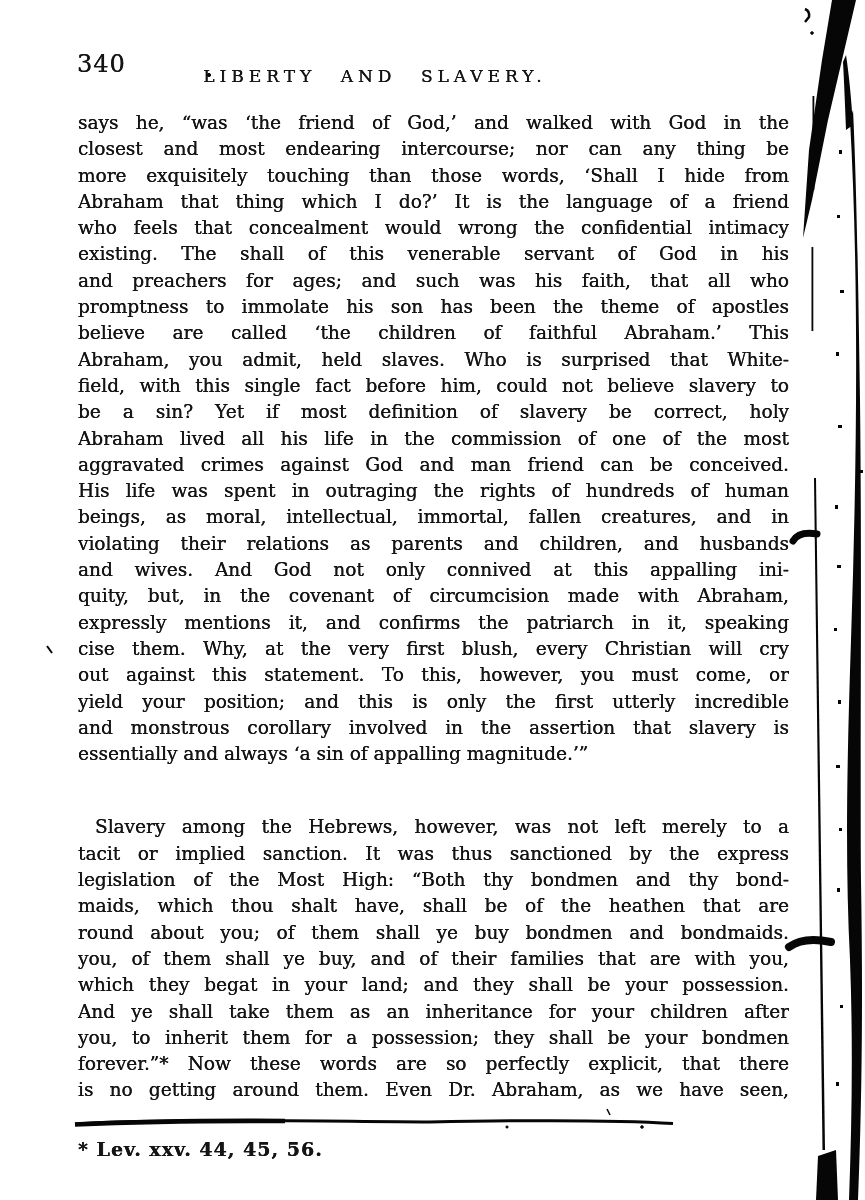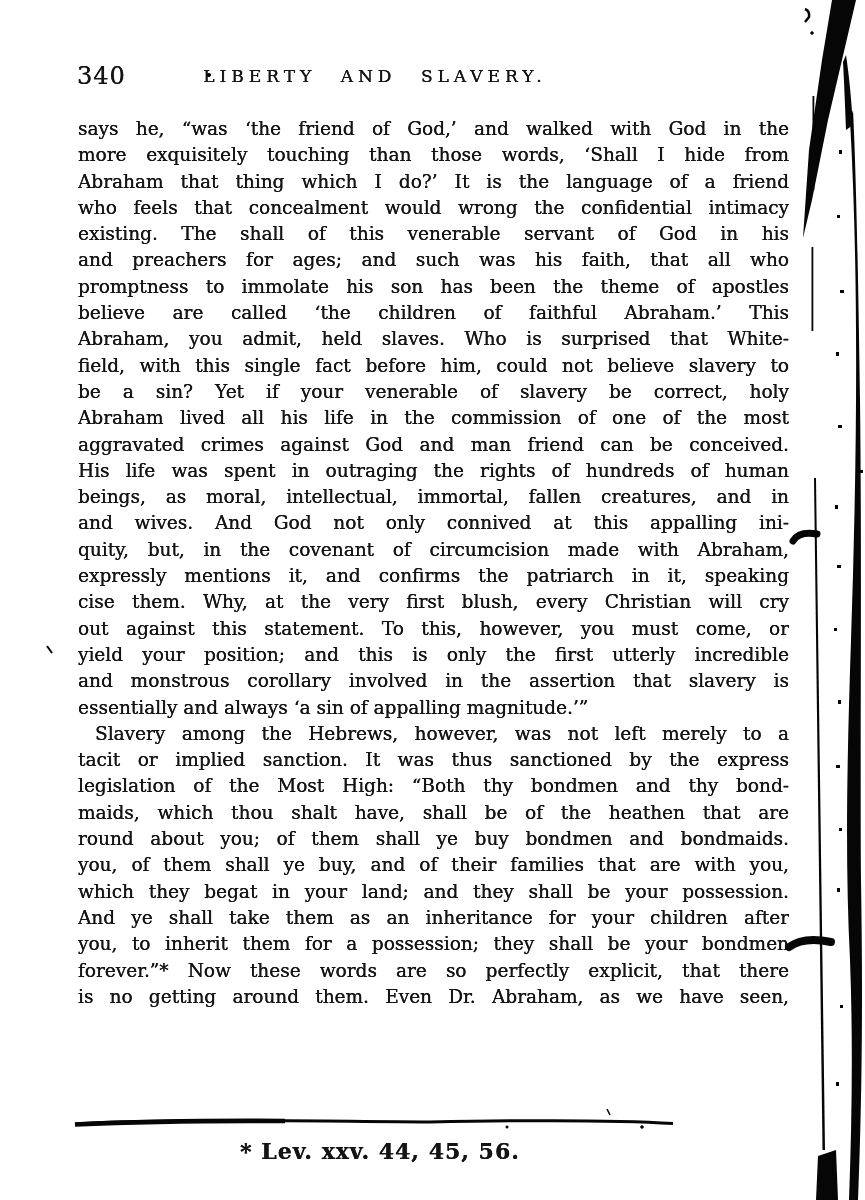--- a/index.html
+++ b/index.html
@@ -8,79 +8,80 @@
     background: #ffffff;
     position: relative;
     overflow: hidden;
     font-family: "DejaVu Serif", "Liberation Serif", serif;
     color: #141414;
   }
   .page { position: absolute; inset: 0; }
   .ink { text-shadow: 0 0 0.6px rgba(0,0,0,0.85), 0.35px 0.35px 0 rgba(0,0,0,0.35); }
 
   .page-number {
-    position: absolute; left: 77px; top: 62px;
+    position: absolute; left: 77px; top: 50px;
     font-size: 24px; letter-spacing: 1px;
   }
   .running-head {
     position: absolute; left: 0; top: 66px; width: 750px;
     text-align: center;
     font-size: 17px; letter-spacing: 5px; word-spacing: 14px;
   }
 
   .body-text {
-    position: absolute; left: 78px; top: 116px; width: 711px;
+    position: absolute; left: 78px; top: 110px; width: 711px;
   }
   .line {
     height: 26.3px; line-height: 26.3px;
     font-size: 18.5px;
     text-align: justify;
     text-align-last: justify;
     overflow: hidden;
     white-space: nowrap;
   }
   .line.flush { text-align-last: left; }
-  .line.indent { text-indent: 17px; }
+  .line.indent { text-indent: 17px; margin-top: 47px; }
 
   .footnote {
     position: absolute; left: 78px; top: 1138px; width: 604px;
-    text-align: center;
-    font-size: 22px; font-weight: bold; letter-spacing: 1px;
+    font-size: 19px; font-weight: bold; letter-spacing: 1px;
   }
 
   svg.artifacts {
     position: absolute; inset: 0;
     pointer-events: none;
   }
 </style>
 </head>
 <body>
 
 <div class="page">
 
   <div class="page-number ink">340</div>
 
   <div class="running-head ink">LIBERTY AND SLAVERY.</div>
 
   <div class="body-text">
       <div class="line ink">says he, “was ‘the friend of God,’ and walked with God in the</div>
+      <div class="line ink">closest and most endearing intercourse; nor can any thing be</div>
       <div class="line ink">more exquisitely touching than those words, ‘Shall I hide from</div>
       <div class="line ink">Abraham that thing which I do?’  It is the language of a friend</div>
       <div class="line ink">who feels that concealment would wrong the confidential intimacy</div>
       <div class="line ink">existing.  The shall of this venerable servant of God in his</div>
       <div class="line ink">and preachers for ages; and such was his faith, that all who</div>
       <div class="line ink">promptness to immolate his son has been the theme of apostles</div>
       <div class="line ink">believe are called ‘the children of faithful Abraham.’  This</div>
       <div class="line ink">Abraham, you admit, held slaves.  Who is surprised that White-</div>
       <div class="line ink">field, with this single fact before him, could not believe slavery to</div>
-      <div class="line ink">be a sin?  Yet if your venerable of slavery be correct, holy</div>
+      <div class="line ink">be a sin?  Yet if most definition of slavery be correct, holy</div>
       <div class="line ink">Abraham lived all his life in the commission of one of the most</div>
       <div class="line ink">aggravated crimes against God and man friend can be conceived.</div>
       <div class="line ink">His life was spent in outraging the rights of hundreds of human</div>
       <div class="line ink">beings, as moral, intellectual, immortal, fallen creatures, and in</div>
+      <div class="line ink">violating their relations as parents and children, and husbands</div>
       <div class="line ink">and wives.  And God not only connived at this appalling ini-</div>
       <div class="line ink">quity, but, in the covenant of circumcision made with Abraham,</div>
       <div class="line ink">expressly mentions it, and confirms the patriarch in it, speaking</div>
       <div class="line ink">cise them.  Why, at the very first blush, every Christian will cry</div>
       <div class="line ink">out against this statement.  To this, however, you must come, or</div>
       <div class="line ink">yield your position; and this is only the first utterly incredible</div>
       <div class="line ink">and monstrous corollary involved in the assertion that slavery is</div>
       <div class="line ink flush">essentially and always ‘a sin of appalling magnitude.’”</div>
       <div class="line ink indent">Slavery among the Hebrews, however, was not left merely to a</div>
       <div class="line ink">tacit or implied sanction.  It was thus sanctioned by the express</div>

